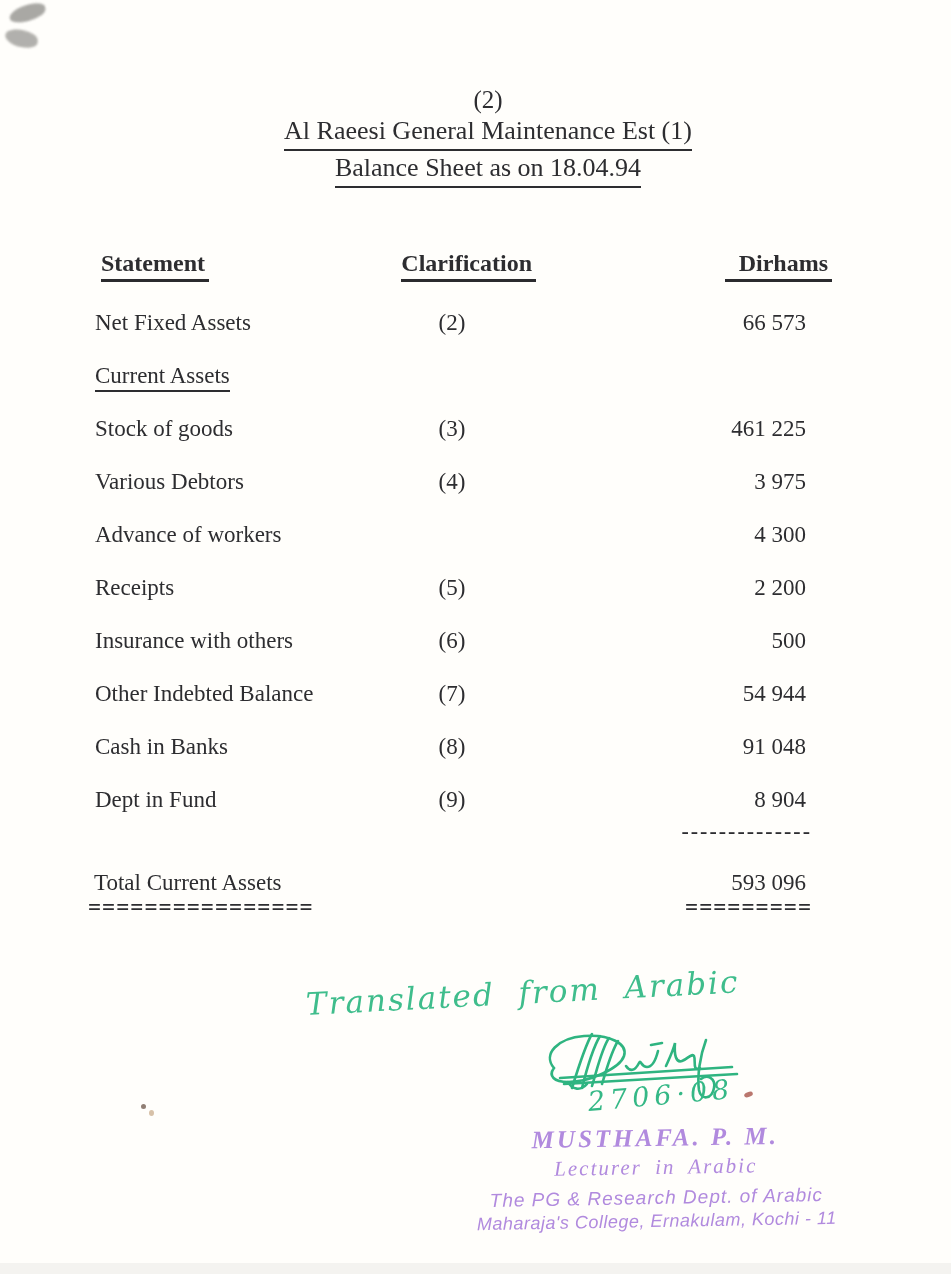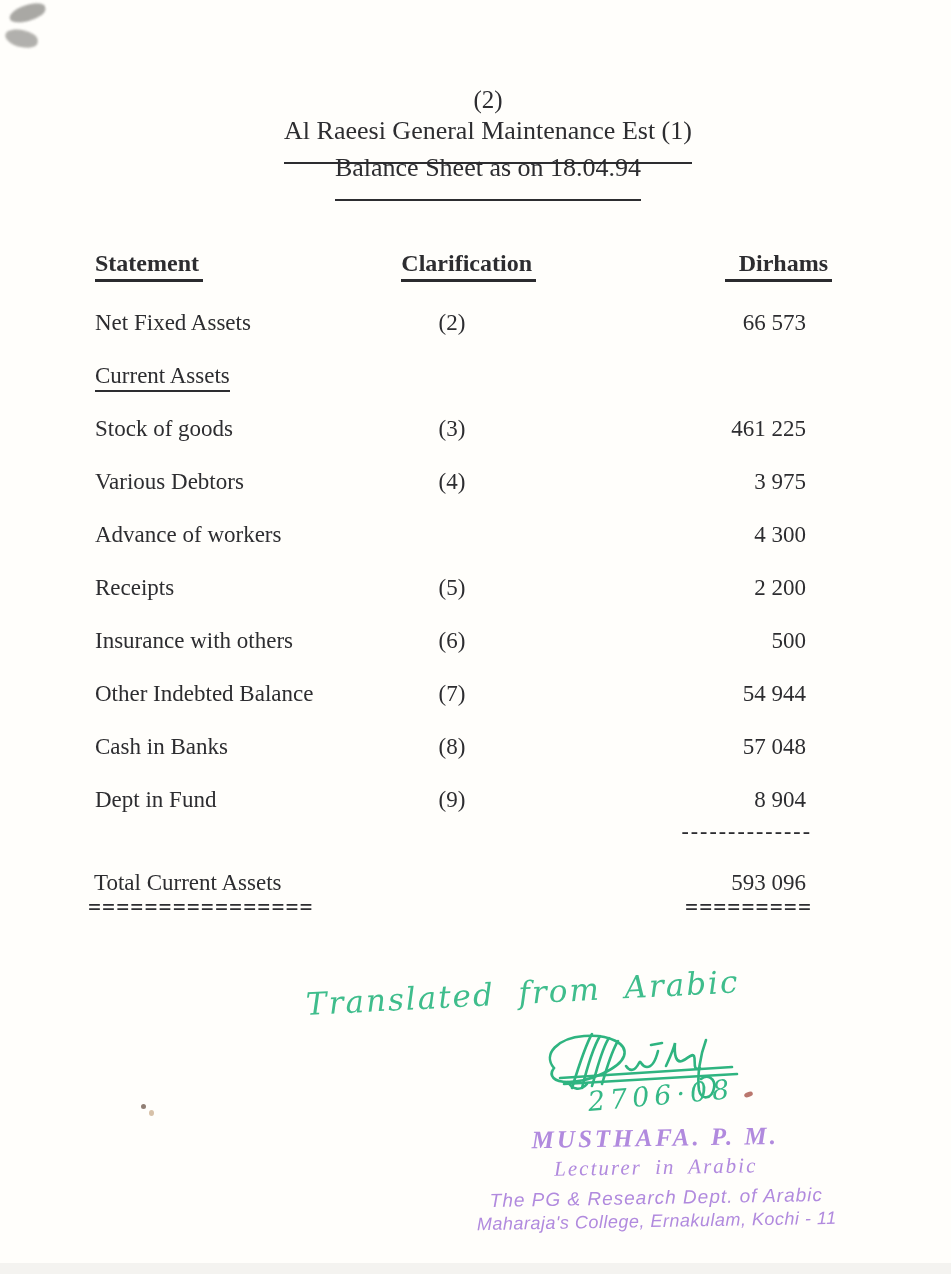--- a/index.html
+++ b/index.html
@@ -16,26 +16,26 @@
   .dot1{position:absolute;left:141px;top:1104px;width:5px;height:5px;background:#6b5347;border-radius:50%;opacity:.75;}
   .dot2{position:absolute;left:149px;top:1110px;width:5px;height:6px;background:#cdb193;border-radius:50%;opacity:.8;}
   .reddot{position:absolute;left:744px;top:1092px;width:9px;height:5px;background:#a3493f;border-radius:50%;transform:rotate(-20deg);opacity:.75;}
   .bottomstrip{position:absolute;left:0;bottom:0;width:100%;height:11px;background:#d9d9d6;opacity:.3;}
 
   
   .head{position:absolute;left:25px;top:0;width:926px;text-align:center;}
   .pnum{position:absolute;top:86px;width:100%;font-size:25px;}
   .title1{position:absolute;top:116px;width:100%;font-size:26px;}
   .title2{position:absolute;top:153px;width:100%;font-size:26px;}
-  .title1 span,.title2 span{display:inline-block;border-bottom:2px solid #2d2d30;padding-bottom:16px;}
+  .title1 span,.title2 span{display:inline-block;border-bottom:2px solid #2d2d30;padding-bottom:3px;}
 
   
   .th{position:absolute;font-size:24px;font-weight:bold;}
   .th span{display:inline-block;border-bottom:3px solid #2b2b2e;padding:0 4px 2px 0;}
-  .th.stmt{left:95px;top:250px;}
+  .th.stmt{left:101px;top:250px;}
   .th.clar{left:368px;top:250px;width:168px;text-align:right;}
   .th.amt{top:250px;right:119px;text-align:right;}
   .th.amt span{padding-left:14px;}
 
   
   .rows{position:absolute;left:0;top:310px;width:100%;}
   .row{position:relative;height:53px;font-size:23px;}
   .row .stmt{position:absolute;left:95px;top:0;}
   .row .clar{position:absolute;left:368px;top:0;width:168px;text-align:center;}
   .row .amt{position:absolute;right:145px;top:0;}
@@ -128,21 +128,21 @@
       <span class="amt">500</span>
     </div>
     <div class="row">
       <span class="stmt">Other Indebted Balance</span>
       <span class="clar">(7)</span>
       <span class="amt">54 944</span>
     </div>
     <div class="row">
       <span class="stmt">Cash in Banks</span>
       <span class="clar">(8)</span>
-      <span class="amt">57 048</span>
+      <span class="amt">91 048</span>
     </div>
     <div class="row">
       <span class="stmt">Dept in Fund</span>
       <span class="clar">(9)</span>
       <span class="amt">8 904</span>
     </div>
   </div>
 
   <div class="dashrule">--------------</div>
   <div class="total-label">Total Current Assets</div>

